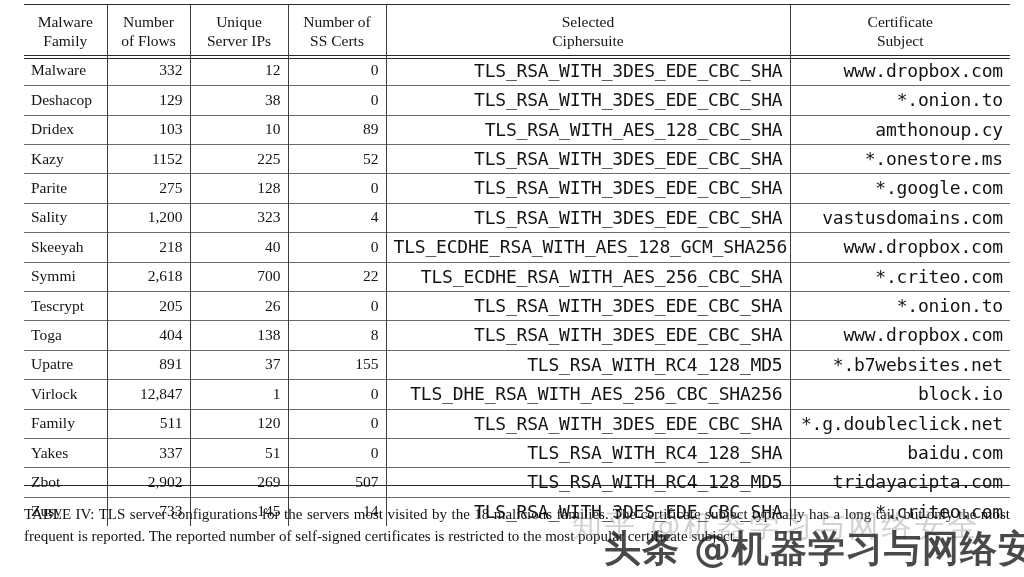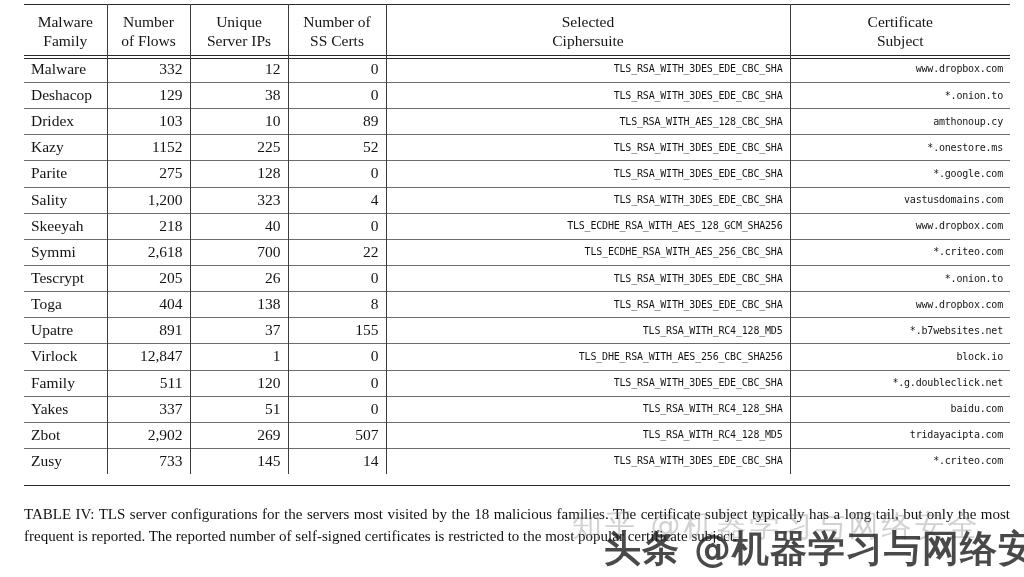--- a/index.html
+++ b/index.html
@@ -57,21 +57,21 @@
     white-space: nowrap;
     overflow: hidden;
   }
   table.tls-table tbody td:first-child { border-left: none; }
   table.tls-table tbody td:last-child  { border-right: none; }
 
   table.tls-table tbody tr:first-child td { border-top: none; }
 
   td.family  { text-align: left;  }
   td.num     { text-align: right; }
-  td.mono    { text-align: right; font-family: "DejaVu Sans Mono", "Liberation Mono", monospace; font-size: 10px; letter-spacing: -0.2px; }
+  td.mono    { text-align: right; font-family: "DejaVu Sans Mono", "Liberation Mono", monospace; font-size: 18px; letter-spacing: -0.2px; }
 
   
   .rule-top {
     position: absolute; left: 24px; width: 986px; top: 4px;
     height: 1px; background: #2a2a2a;
   }
   .rule-head-a {
     position: absolute; left: 24px; width: 986px; top: 55px;
     height: 1px; background: #2a2a2a;
   }

